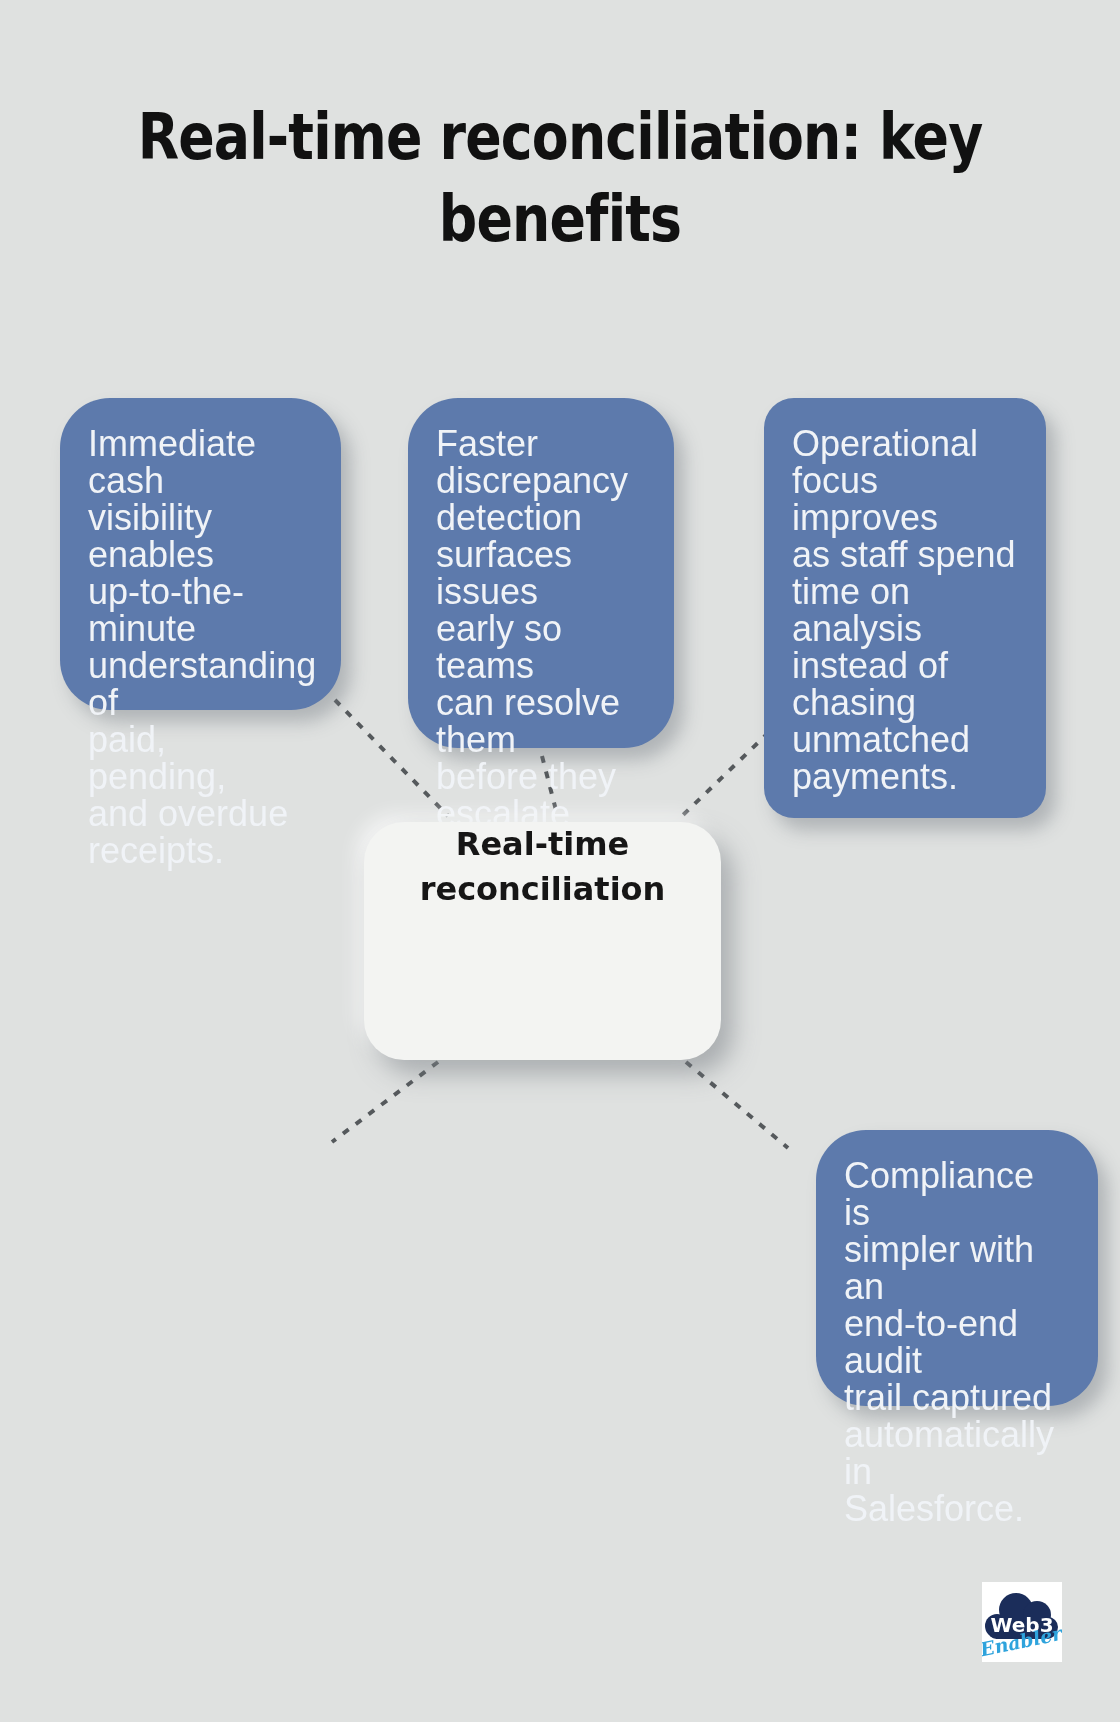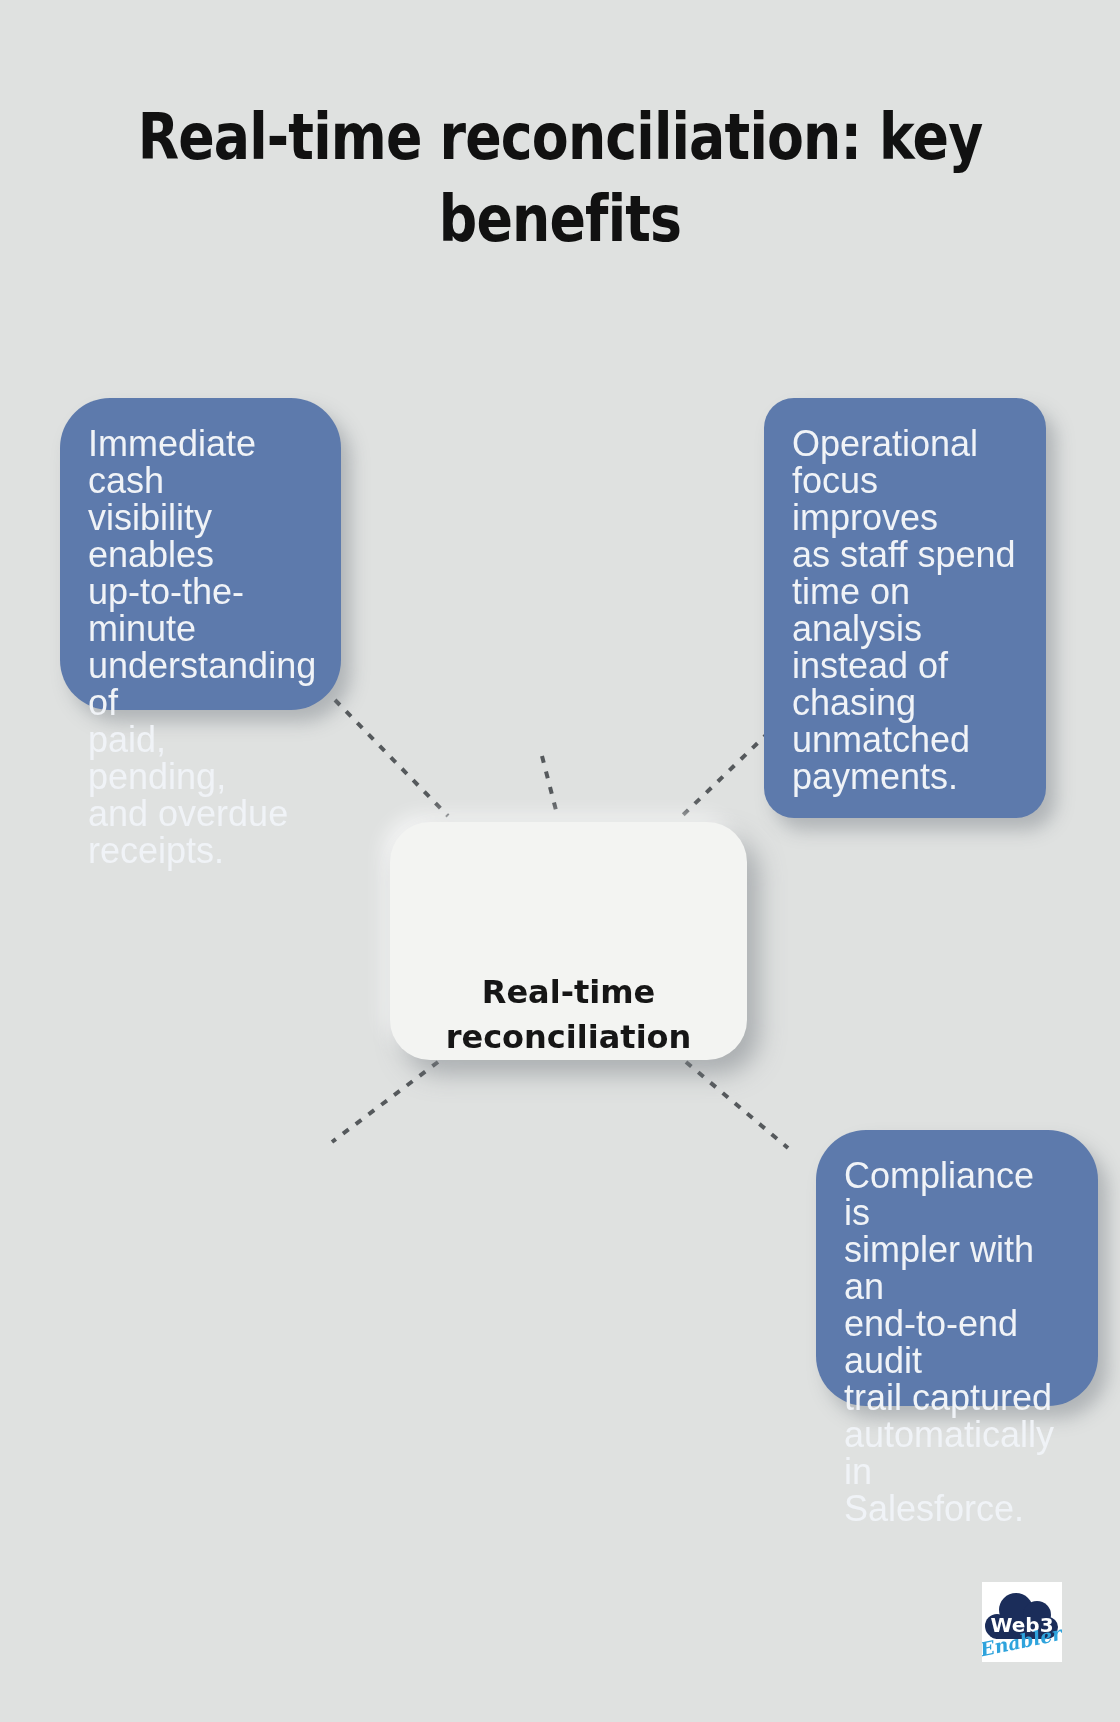--- a/index.html
+++ b/index.html
@@ -30,26 +30,26 @@
     padding:27px 28px;
     white-space:pre-line;
     box-shadow:10px 12px 18px rgba(120,126,132,0.45);
   }
   .card1{left:60px;top:398px;width:281px;height:312px;}
   .card2{left:408px;top:398px;width:266px;height:350px;}
   .card3{left:764px;top:398px;width:282px;height:420px;border-radius:30px;}
   .card4{left:60px;top:1130px;width:284px;height:348px;}
   .card5{left:780px;top:1130px;width:282px;height:276px;margin-left:36px;}
   .center-node{
-    position:absolute;left:390px;top:822px;width:357px;height:238px;
+    position:absolute;left:364px;top:822px;width:357px;height:238px;
     box-sizing:border-box;
     background:var(--center-bg,#f3f4f2);
     border-radius:40px;
     box-shadow:12px 14px 24px rgba(118,124,130,0.5),-8px -8px 18px rgba(255,255,255,0.65);
-    display:flex;align-items:flex-end;justify-content:center;text-align:center;
+    display:flex;align-items:flex-start;justify-content:center;text-align:center;
   }
   .center-label{
     font-family:"DejaVu Sans",sans-serif;
     font-weight:700;font-size:32px;line-height:45px;
     color:#161616;white-space:pre-line;margin:0;
   }
   .logo{position:absolute;left:982px;top:1582px;width:80px;height:80px;}
   .logo svg{display:block;}
 </style>
 </head>
@@ -69,20 +69,28 @@
   </svg>
 
   <div class="card card1">Immediate cash
 visibility enables
 up-to-the-minute
 understanding of
 paid, pending,
 and overdue
 receipts.</div>
 
+  <div class="card card2">Faster
+discrepancy
+detection
+surfaces issues
+early so teams
+can resolve them
+before they
+escalate.</div>
 
   <div class="card card3">Operational
 focus improves
 as staff spend
 time on analysis
 instead of
 chasing
 unmatched
 payments.</div>
 

